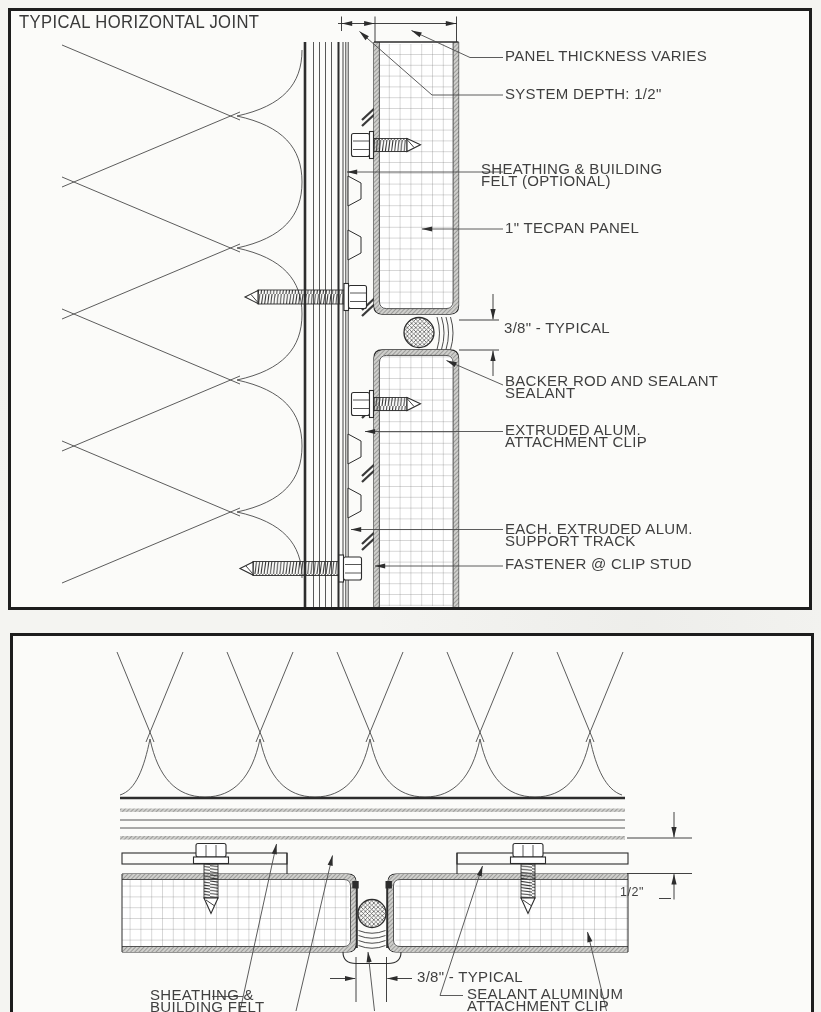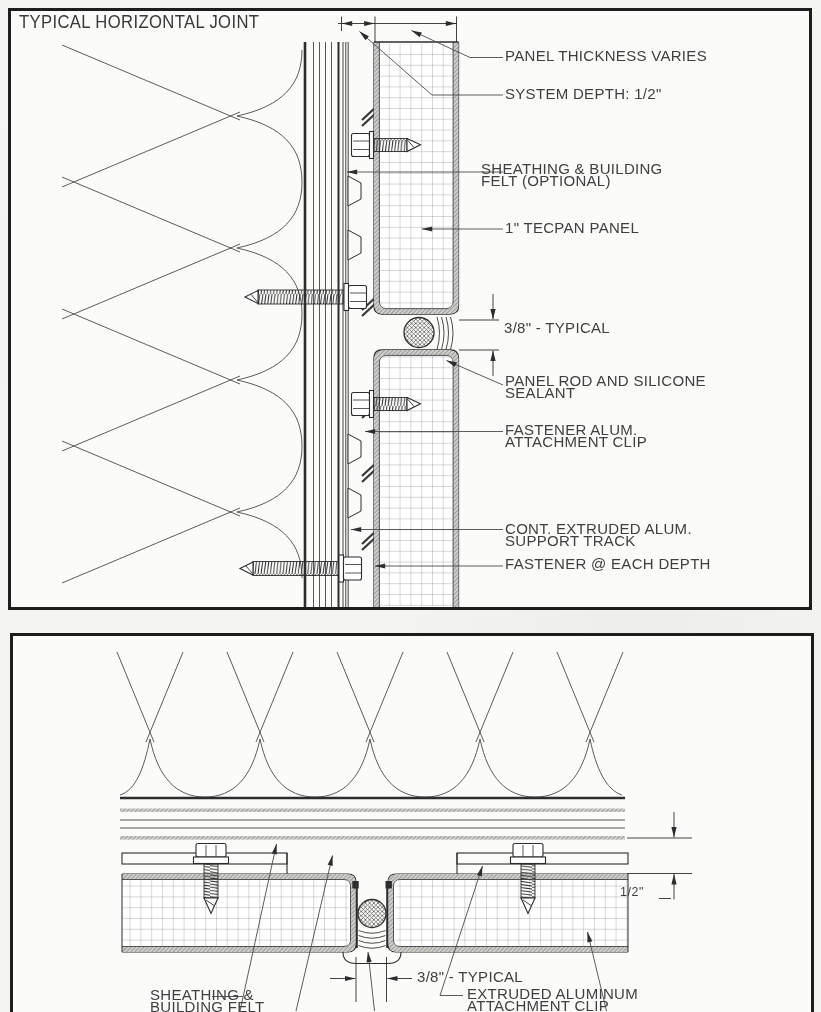--- a/index.html
+++ b/index.html
@@ -281,26 +281,26 @@
 </svg>
 
 <div class="title">TYPICAL HORIZONTAL JOINT</div>
 
 <div class="lbl" style="left:505px;top:50px">PANEL THICKNESS VARIES</div>
 <div class="lbl" style="left:505px;top:88px">SYSTEM DEPTH: 1/2"</div>
 <div class="lbl" style="left:481px;top:163px">SHEATHING &amp; BUILDING
 FELT (OPTIONAL)</div>
 <div class="lbl" style="left:505px;top:222px">1" TECPAN PANEL</div>
 <div class="lbl" style="left:504px;top:322px">3/8" - TYPICAL</div>
-<div class="lbl" style="left:505px;top:375px">PANEL ROD AND SILICONE
+<div class="lbl" style="left:505px;top:375px">BACKER ROD AND SEALANT
 SEALANT</div>
-<div class="lbl" style="left:505px;top:424px">FASTENER ALUM.
+<div class="lbl" style="left:505px;top:424px">EXTRUDED ALUM.
 ATTACHMENT CLIP</div>
-<div class="lbl" style="left:505px;top:523px">CONT. EXTRUDED ALUM.
+<div class="lbl" style="left:505px;top:523px">EACH. EXTRUDED ALUM.
 SUPPORT TRACK</div>
-<div class="lbl" style="left:505px;top:558px">FASTENER @ EACH DEPTH</div>
+<div class="lbl" style="left:505px;top:558px">FASTENER @ CLIP STUD</div>
 
 <div class="lbl" style="left:150px;top:989px">SHEATHING &amp;
 BUILDING FELT</div>
 <div class="lbl" style="left:417px;top:971px">3/8" - TYPICAL</div>
-<div class="lbl" style="left:467px;top:988px">EXTRUDED ALUMINUM
+<div class="lbl" style="left:467px;top:988px">SEALANT ALUMINUM
 ATTACHMENT CLIP</div>
 <div class="lbl big" style="left:620px;top:886px">1/2"</div>
 
 </body></html>

